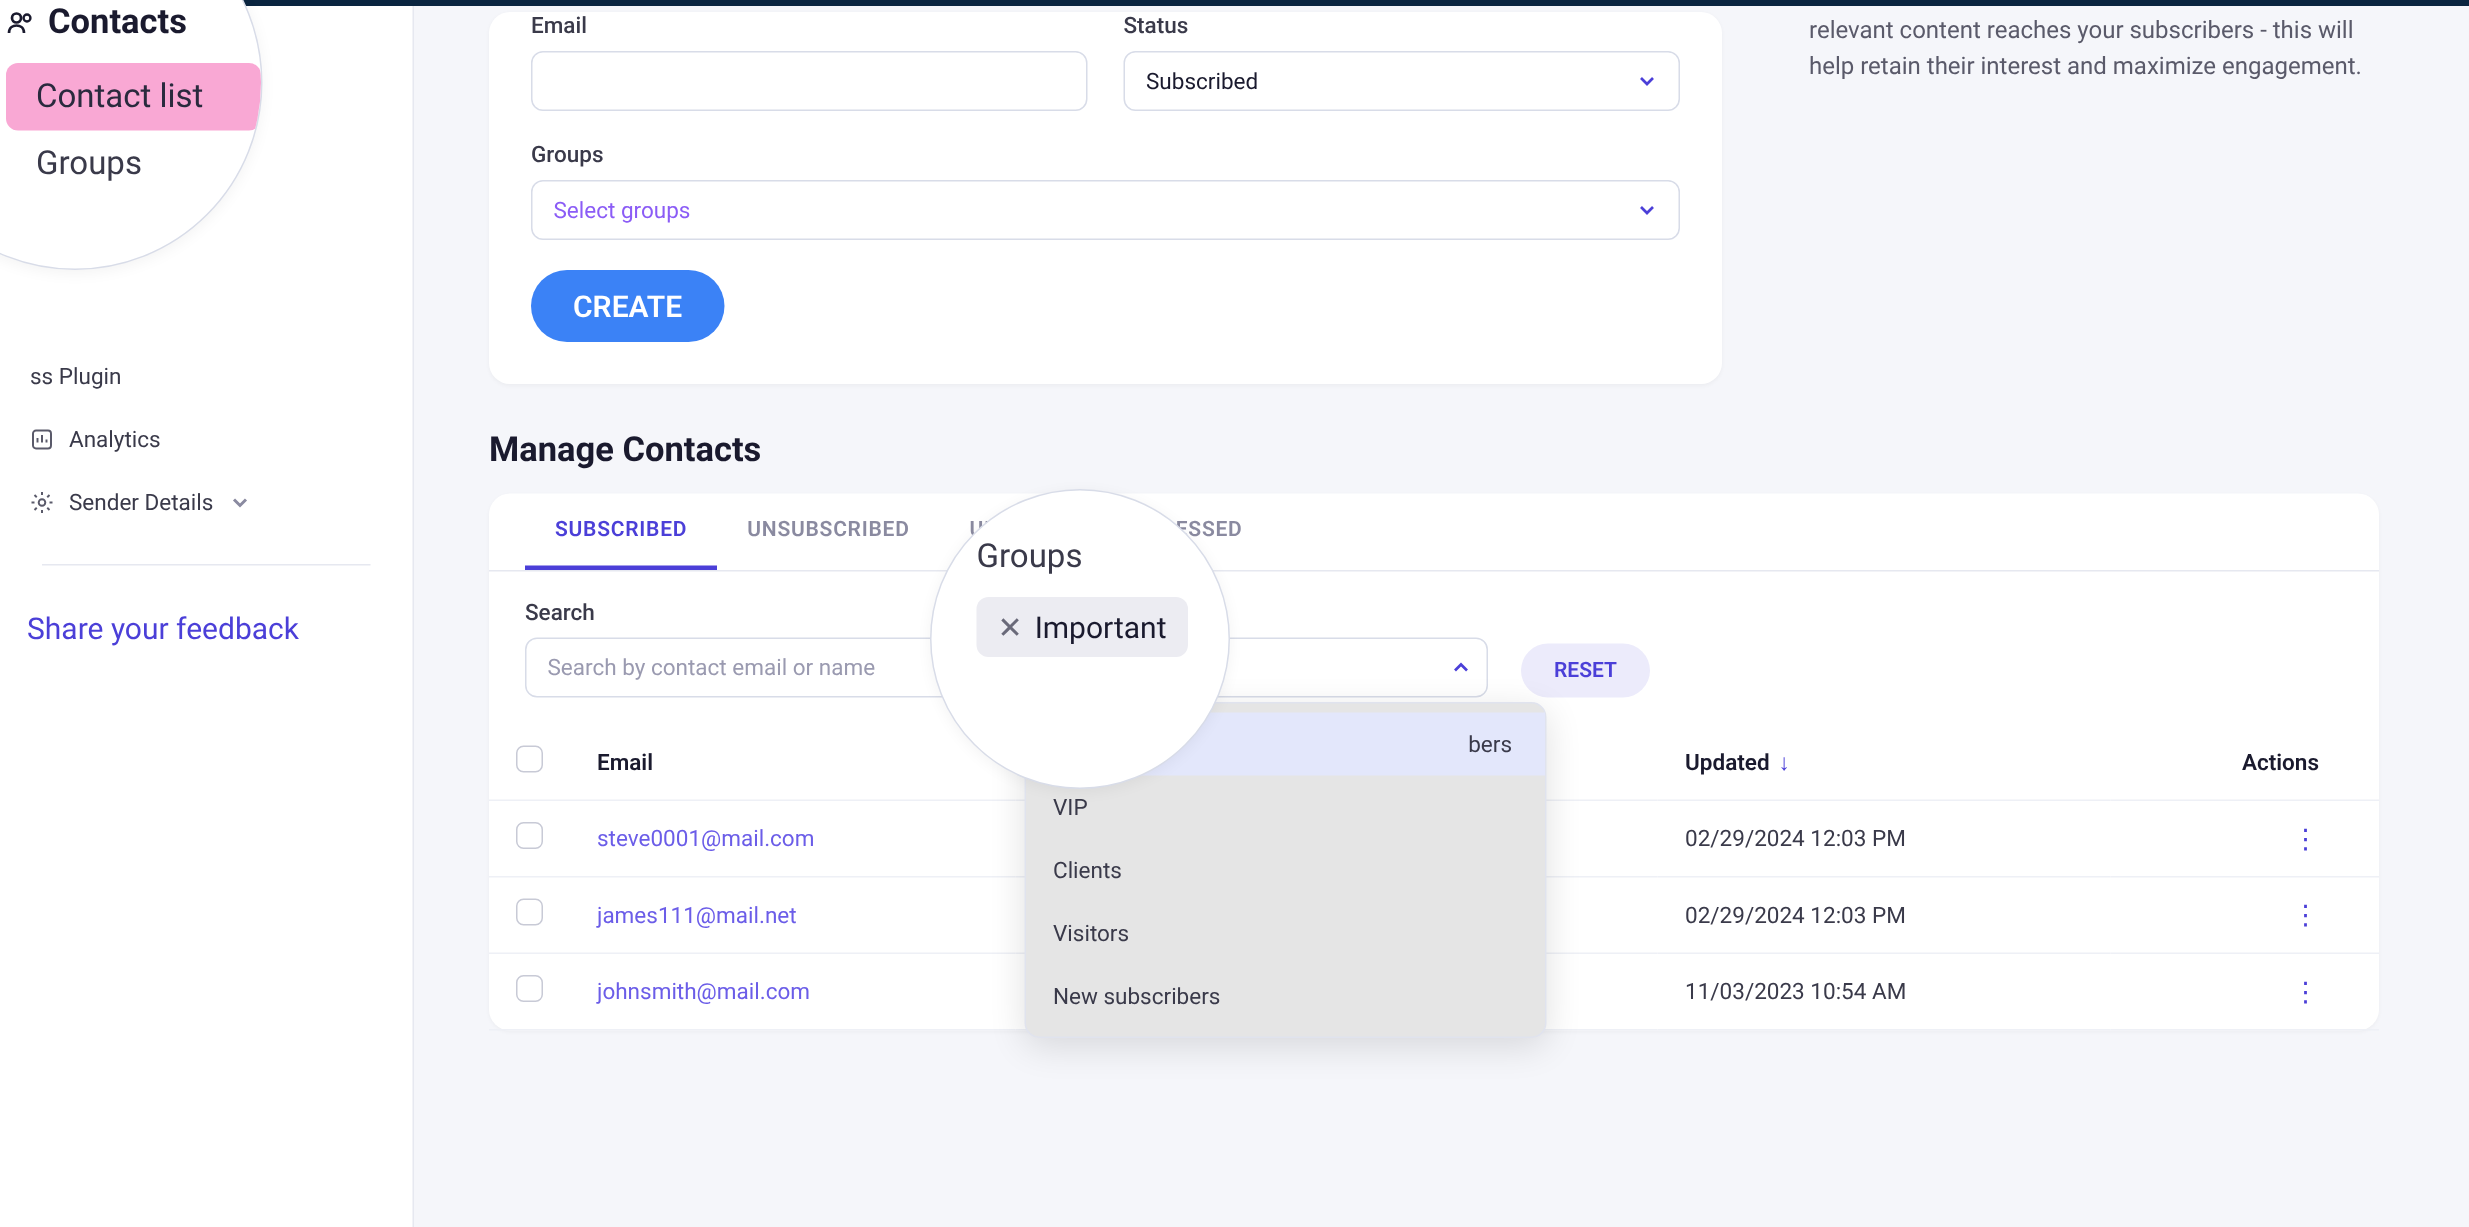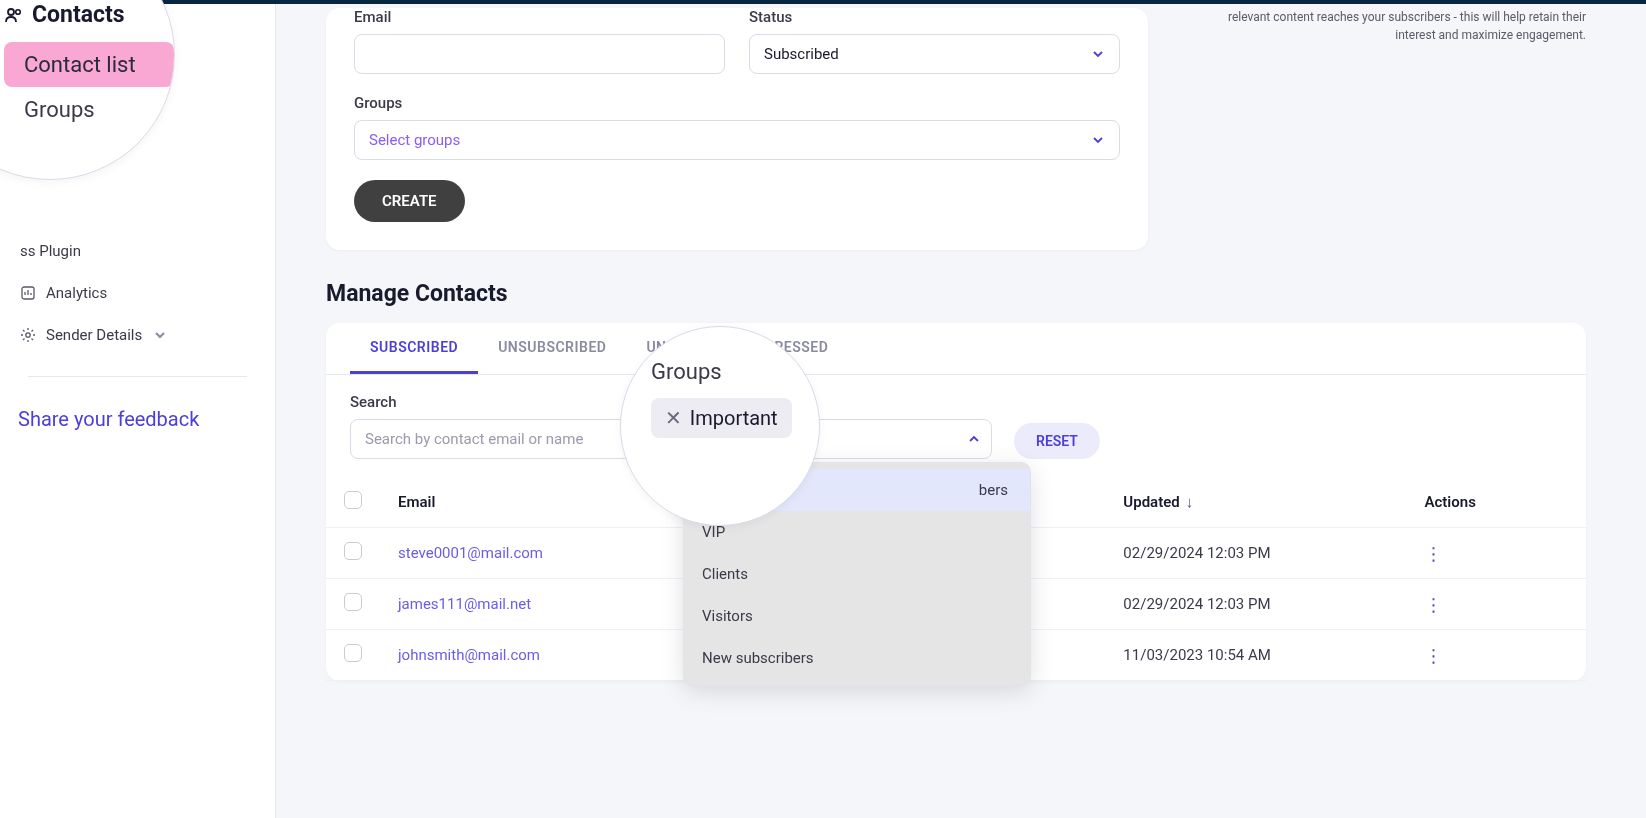--- a/index.html
+++ b/index.html
@@ -156,36 +156,35 @@
       background: #fff;
     }
     .select-box .chevron {
       color: #4b3fd8;
     }
     .form-groups {
       margin-top: 20px;
     }
     .create-btn {
       margin-top: 20px;
-      background: #404040;
+      background: #3b82f6;
       color: #fff;
       border: none;
       border-radius: 24px;
       padding: 12px 28px;
-      font-size: 15px;
+      font-size: 20px;
       font-weight: 600;
       cursor: pointer;
     }
     .info-text {
       color: #5a5a6a;
-      font-size: 12px;
+      font-size: 16px;
       line-height: 1.5;
       padding: 0 0 0 40px;
       margin-top: 4px;
-      text-align: right;
     }
     .section-title {
       font-size: 23px;
       font-weight: 700;
       color: #1a1a2e;
       margin: 30px 0 16px 0;
     }
     .table-card {
       background: #fff;
       border-radius: 14px;
@@ -320,21 +319,21 @@
       margin-left: 6px;
     }
     .actions-btn {
       color: #4b3fd8;
       cursor: pointer;
       font-size: 18px;
       text-align: right;
       padding-right: 30px;
     }
     th:first-child, td:first-child { width: 48px; }
-    th:last-child, td:last-child { text-align: left; padding-right: 40px; }
+    th:last-child, td:last-child { text-align: right; padding-right: 40px; }
     .circle-overlay2 {
       position: absolute;
       top: 326px;
       left: 620px;
       width: 200px;
       height: 200px;
       border-radius: 50%;
       background: #fff;
       border: 1px solid #d8dce8;
       box-shadow: 0 2px 10px rgba(0,0,0,0.05);

